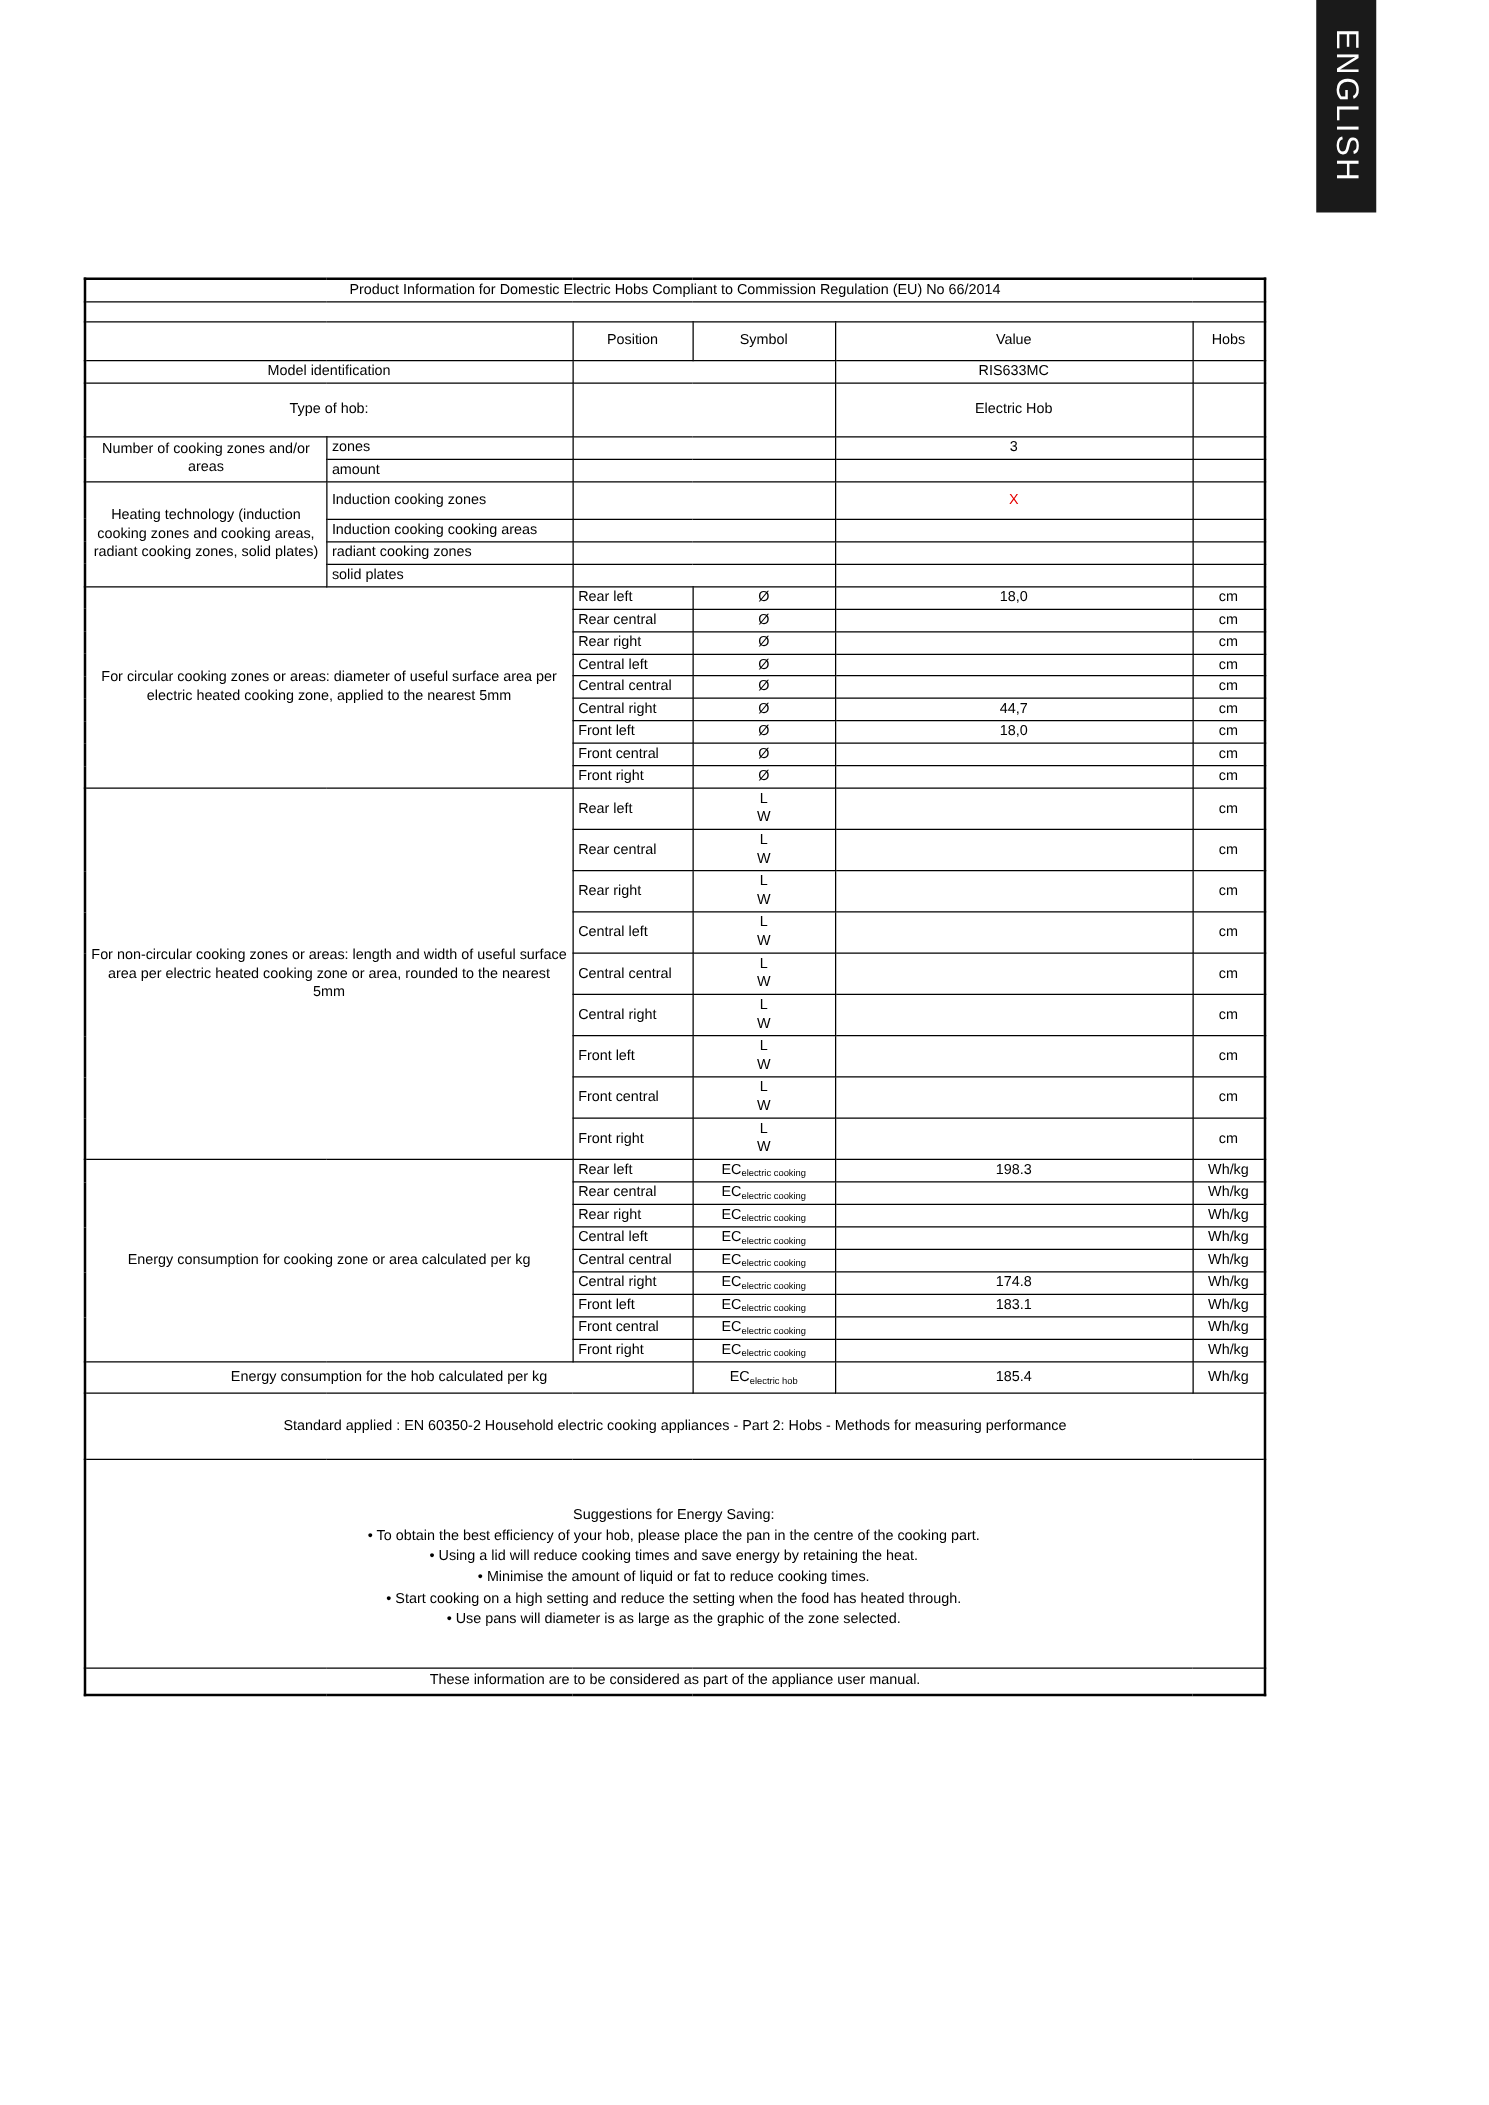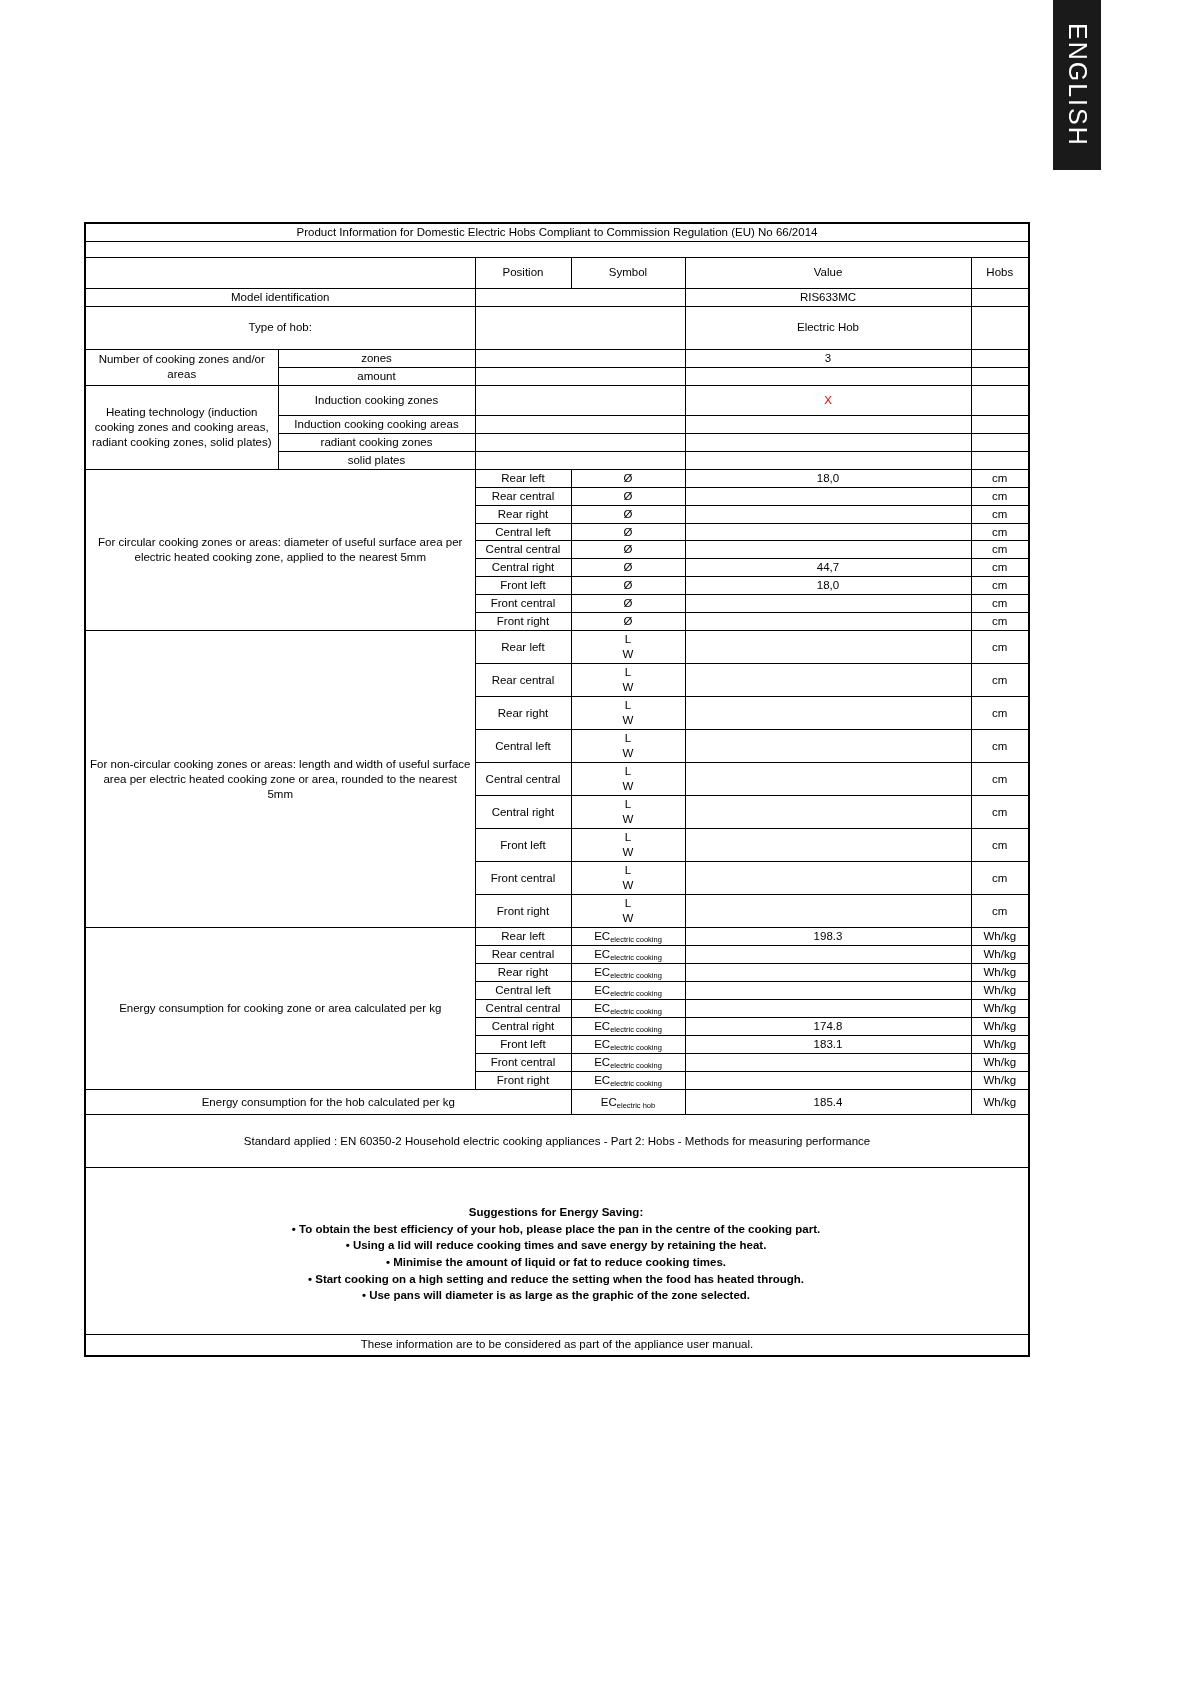--- a/index.html
+++ b/index.html
@@ -22,47 +22,46 @@
     color: #ffffff;
     display: flex;
     align-items: center;
     justify-content: center;
     writing-mode: vertical-rl;
     font-size: 25px;
     letter-spacing: 2px;
   }
   table.info-table {
     position: absolute;
-    left: 84px;
+    left: 67px;
     top: 222px;
     width: 944px;
     border-collapse: collapse;
     table-layout: fixed;
     font-size: 11.5px;
     border: 2px solid #000;
   }
   .info-table td {
     border: 1px solid #000;
     padding: 1px 4px;
     text-align: center;
     vertical-align: middle;
     line-height: 1.3;
     overflow: hidden;
   }
-  .info-table td.left { text-align: center; }
+  .info-table td.left { text-align: left; }
   .sub {
     font-size: 7.5px;
     position: relative;
     top: 2px;
   }
   .suggestions-cell {
     text-align: center;
     vertical-align: top !important;
     padding: 36px 4px 4px 2px !important;
-    font-weight: bold;
   }
   .suggestions-cell div { line-height: 1.45; }
 </style>
 </head>
 <body>
 
 <div class="page">
 
   <div class="lang-tab">
     <span>ENGLISH</span>

